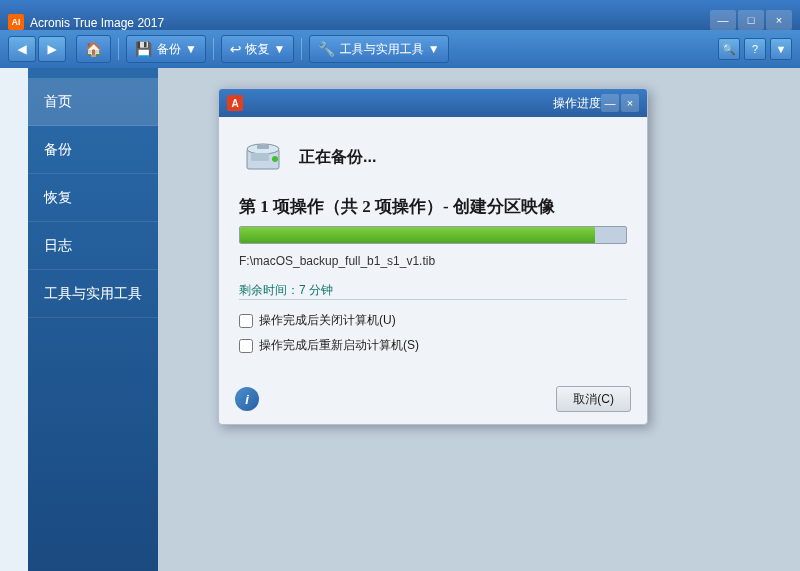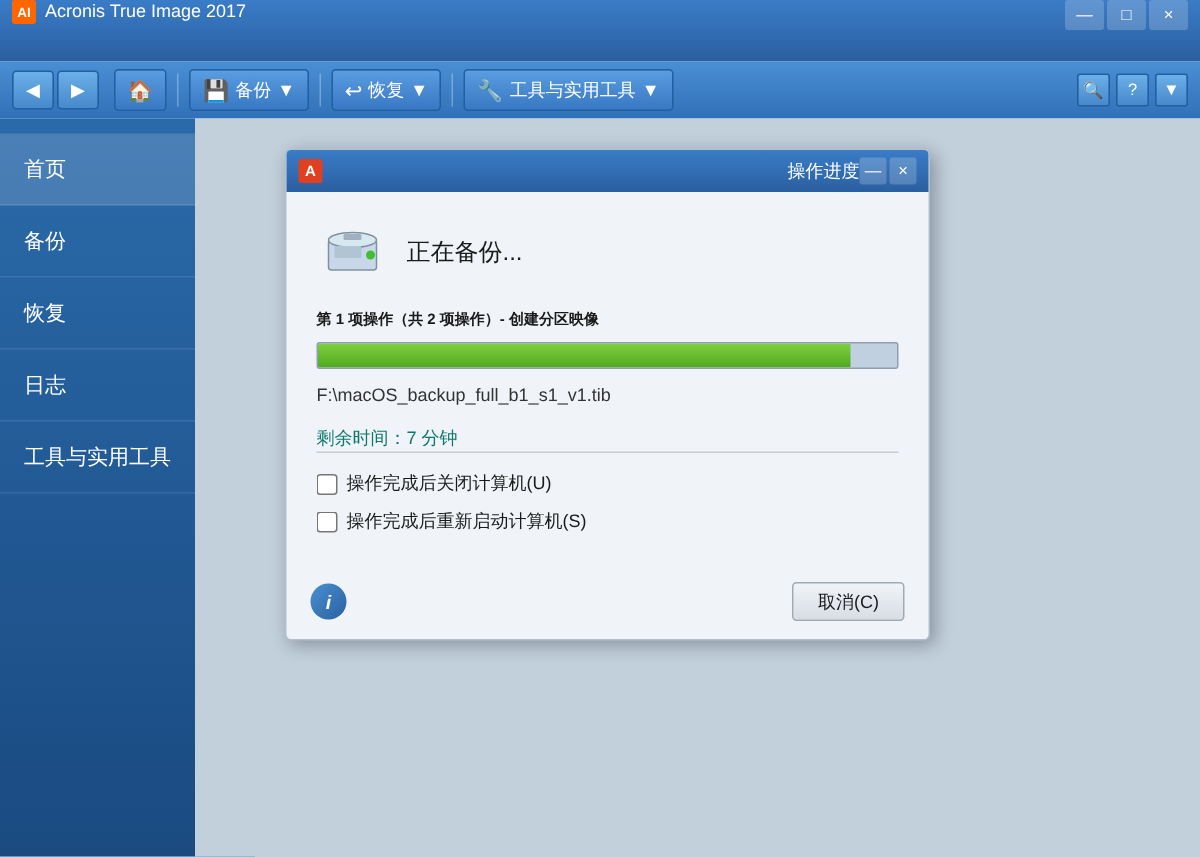--- a/index.html
+++ b/index.html
@@ -15,24 +15,24 @@
     .main-window {
       width: 800px;
       height: 571px;
       background: #e8f0f8;
       display: flex;
       flex-direction: column;
     }
 
     
     .title-bar {
-      height: 41px;
+      height: 30px;
       background: linear-gradient(to bottom, #3a7cc7, #2a5fa0);
       display: flex;
-      align-items: flex-start;
+      align-items: flex-end;
       padding: 0 8px;
       color: white;
       font-size: 12px;
     }
     .title-bar-icon {
       width: 16px;
       height: 16px;
       background: #ff6600;
       border-radius: 2px;
       margin-right: 6px;
@@ -154,20 +154,21 @@
       display: flex;
       align-items: center;
       justify-content: center;
       font-size: 11px;
     }
 
     
     .content-area {
       flex: 1;
       display: flex;
+      padding-left: 28px;
     }
 
     
     .sidebar {
       width: 130px;
       background: linear-gradient(to bottom, #2a6aaa, #1a4a80);
       display: flex;
       flex-direction: column;
       padding-top: 10px;
     }
@@ -286,29 +287,30 @@
       align-items: center;
       justify-content: center;
     }
     .backup-icon svg {
       width: 44px;
       height: 44px;
     }
 
     .backup-title {
       font-size: 16px;
-      font-weight: normal;
+      font-weight: bold;
       color: #1a1a1a;
     }
 
     .operation-info {
-      font-size: 10px;
+      font-size: 17px;
       font-weight: bold;
       color: #1a1a1a;
       margin-bottom: 8px;
+      font-family: Liberation Serif, serif;
     }
 
     
     .progress-container {
       width: 100%;
       height: 18px;
       background: #c0d0e0;
       border: 1px solid #90a0b0;
       border-radius: 2px;
       margin-bottom: 10px;

